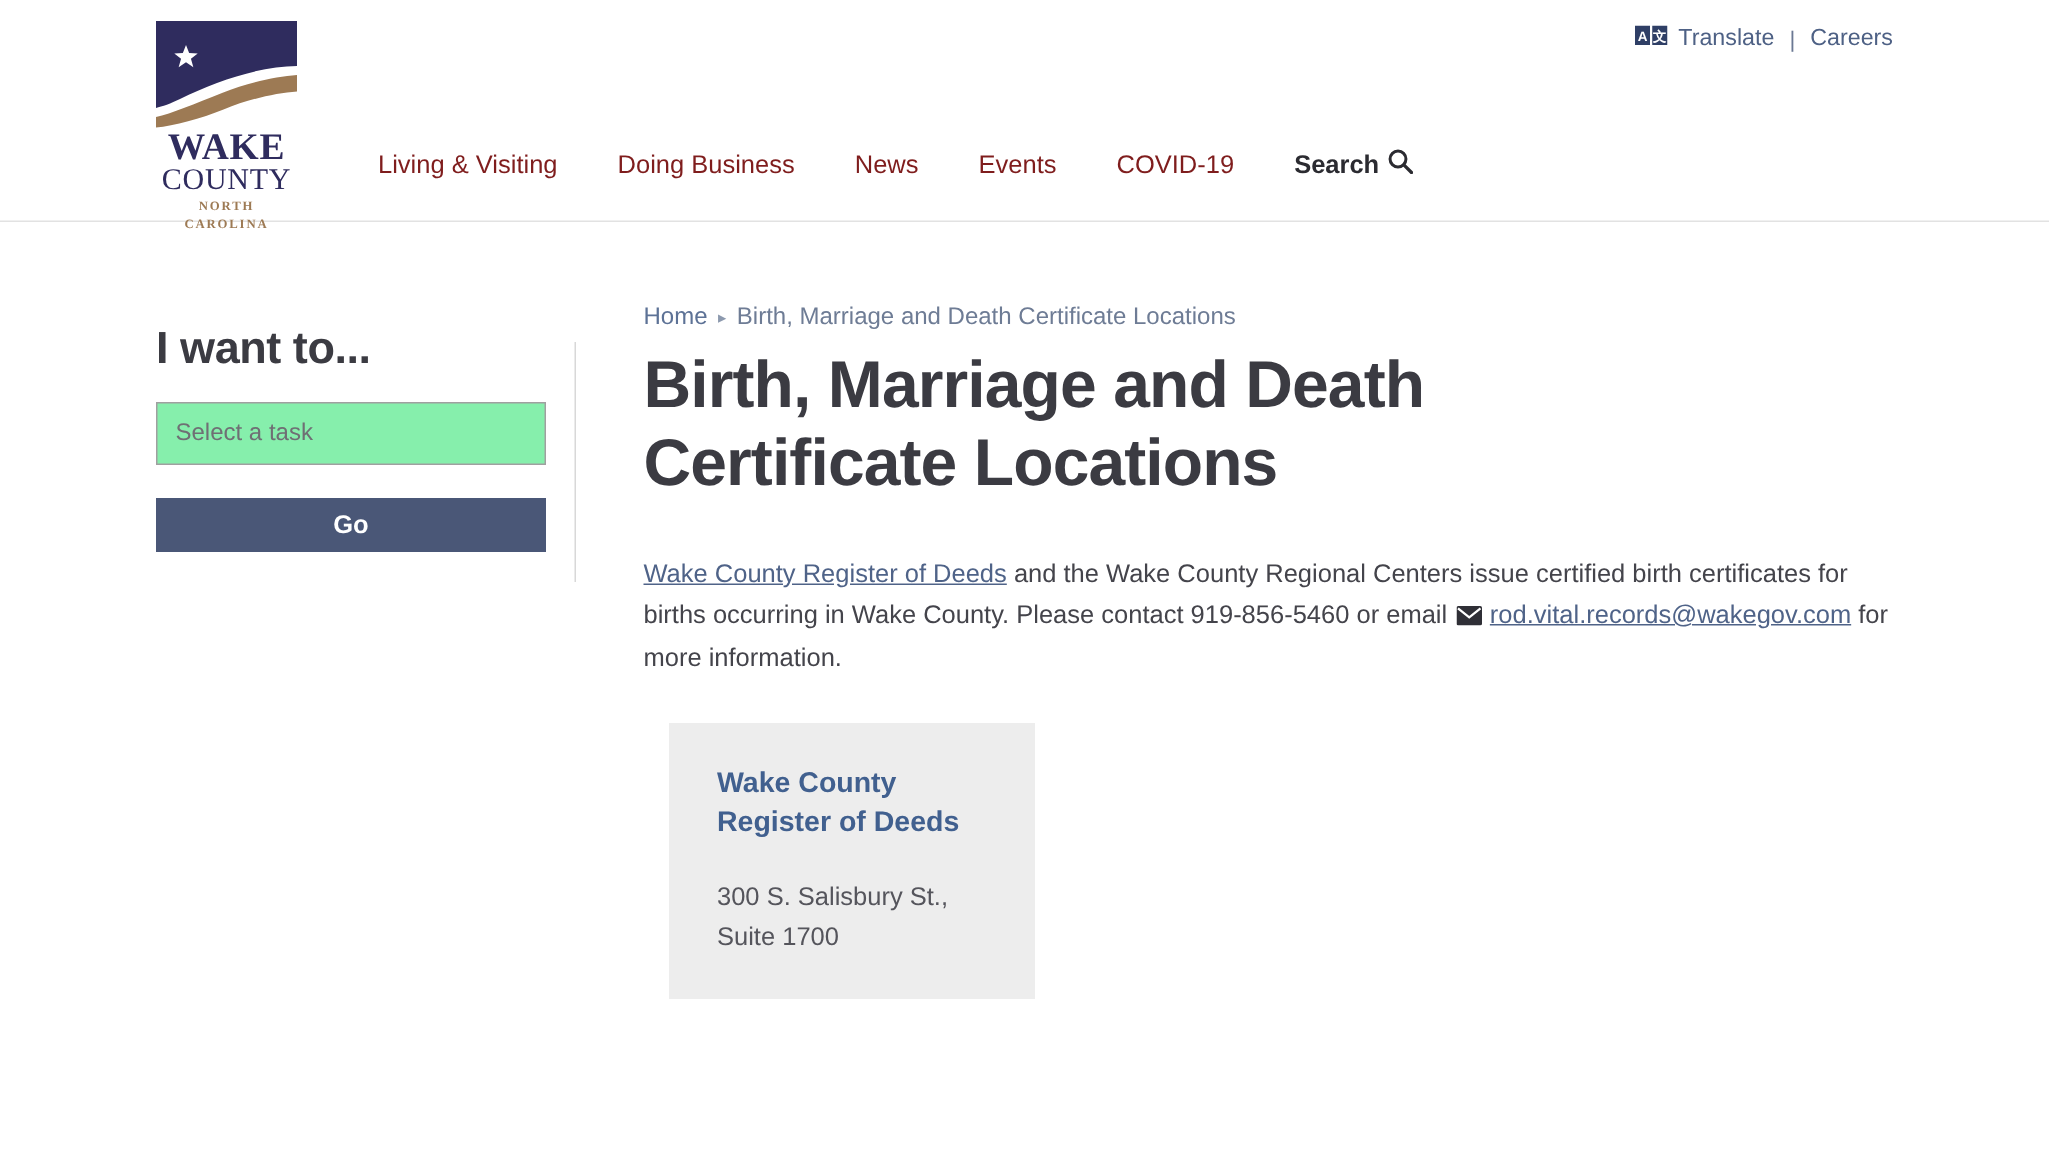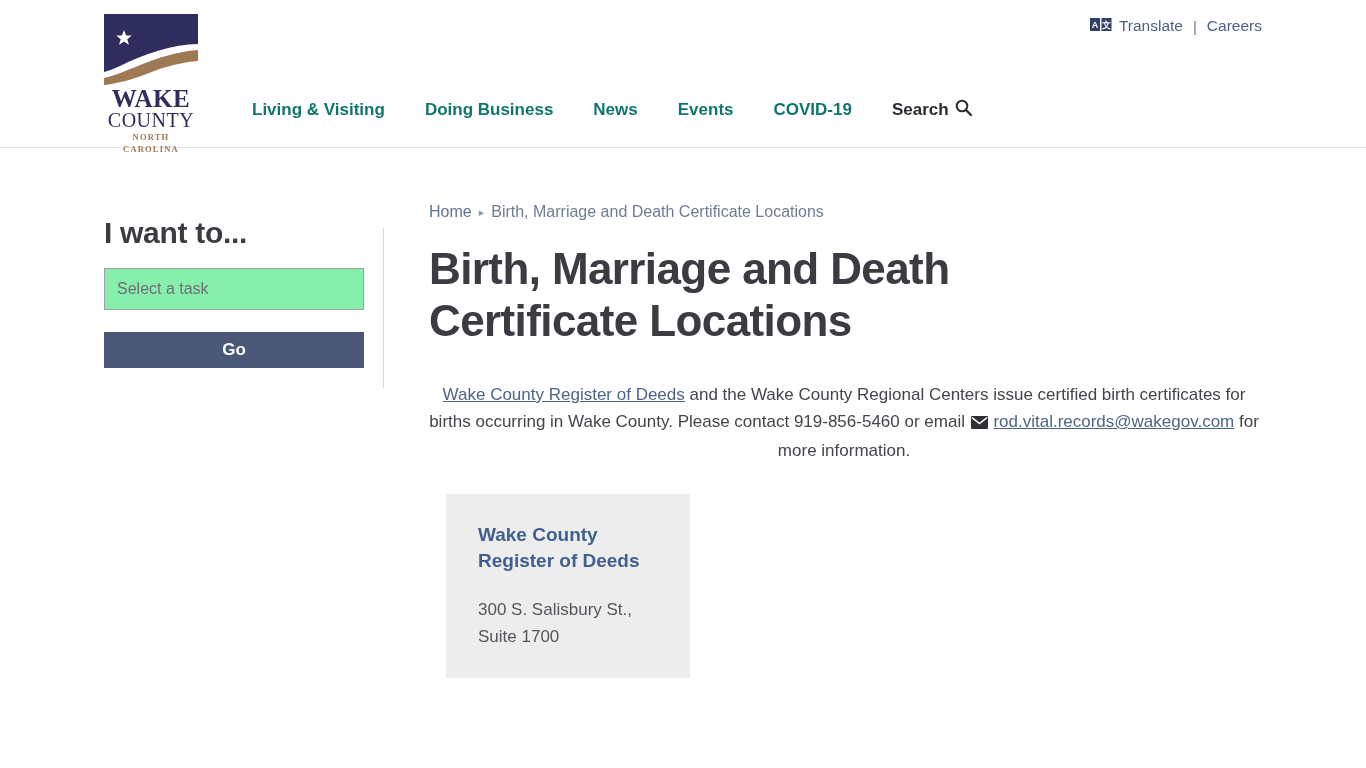--- a/index.html
+++ b/index.html
@@ -87,24 +87,24 @@
 
   
   .main-nav {
     position: absolute;
     left: 252px; top: 99px;
     display: flex;
     align-items: center;
     gap: 0;
   }
   .nav-item {
-    color: #0f766e;
+    color: #7f1d1d;
     text-decoration: none;
     font-size: 17px;
-    font-weight: 700;
+    font-weight: 400;
     margin-right: 40px;
     white-space: nowrap;
   }
   .nav-item:last-child { margin-right: 0; }
   .nav-search {
     display: flex; align-items: center; gap: 6px;
     font-weight: 700;
     color: #2b2b31;
   }
 
@@ -169,21 +169,21 @@
     position: absolute;
     left: 429px; top: 55px;
     width: 830px;
   }
   .breadcrumb {
     font-size: 16px;
     color: #6e7c95;
     display: flex;
     align-items: center;
     gap: 7px;
-    margin-bottom: 22px;
+    margin-bottom: 10px;
   }
   .breadcrumb a { color: #5d7296; text-decoration: none; }
   .crumb-arrow { color: #8c99ae; font-size: 11px; line-height: 1; }
   .crumb-current { color: #6e7c95; }
 
   .page-title {
     margin: 0 0 34px 0;
     font-size: 44px;
     line-height: 52px;
     font-weight: 700;
@@ -191,21 +191,20 @@
     letter-spacing: -0.6px;
     max-width: 700px;
   }
 
   .body-text {
     margin: 0 0 30px 0;
     font-size: 17px;
     line-height: 27px;
     color: #44444b;
     max-width: 832px;
-    text-align: center;
   }
   .body-text a {
     color: #4f6388;
     text-decoration: underline;
   }
   .mail-icon {
     display: inline-block;
     vertical-align: -2px;
     margin: 0 1px;
   }

